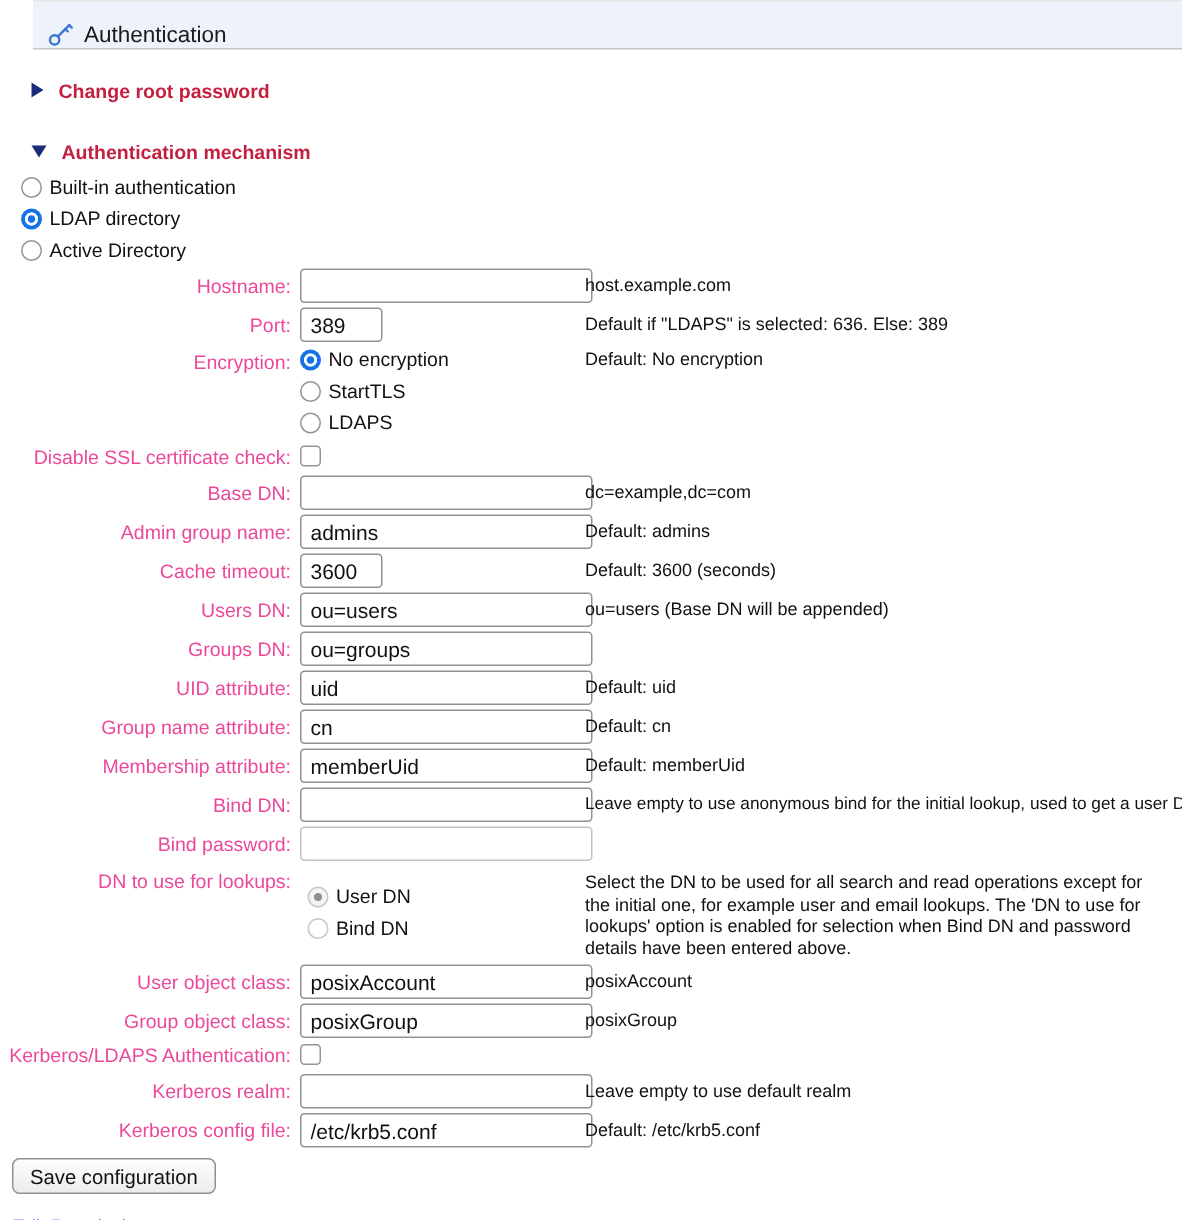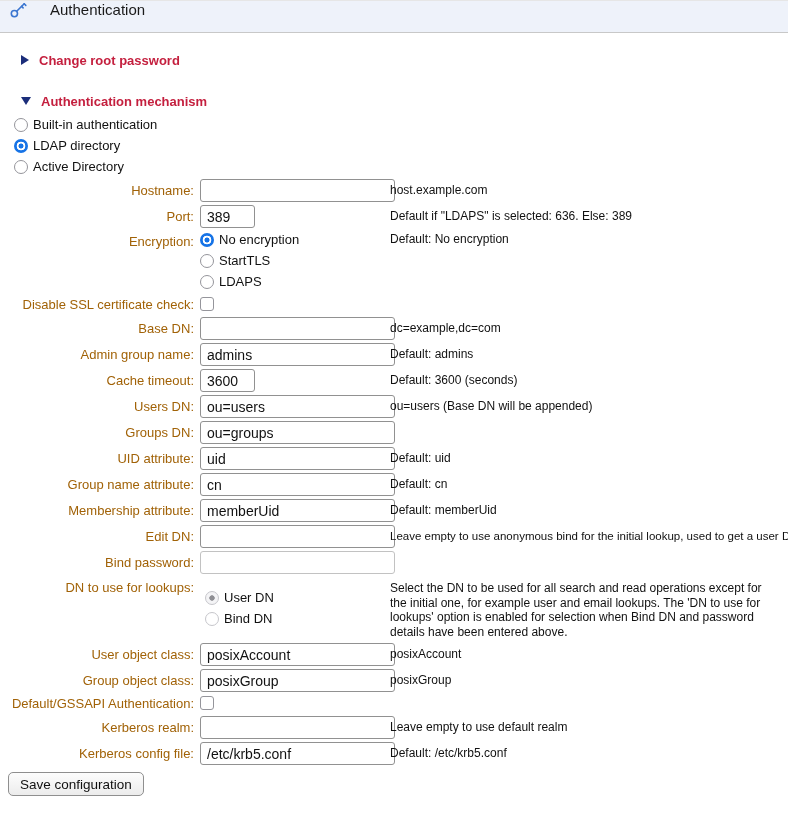--- a/index.html
+++ b/index.html
@@ -1,22 +1,22 @@
 <!DOCTYPE html>
 <html><head>
 <meta charset="utf-8">
 <style>
   * { margin:0; padding:0; box-sizing:border-box; }
   html,body { width:788px; height:813px; overflow:hidden; background:#fff;
               font-family:"Liberation Sans", sans-serif; color:#111; }
 
   
   .page-header { height:33px; background:#eef2fa; border-top:1px solid #e6e6e6;
-                 border-bottom:1px solid #c8c8c8; display:flex; align-items:flex-start;
-                 padding-left:9px; gap:23px; }
+                 border-bottom:1px solid #c8c8c8; display:flex; align-items:flex-end;
+                 padding-left:9px; gap:7px;margin-left:22px; }
   .page-header .title { font-size:15px; color:#1a1a1a; }
   .key-icon { display:inline-flex; width:18px; height:18px; }
 
   
   .section-toggle { display:flex; align-items:center; gap:10px; padding-left:21px;
                     cursor:pointer; height:16px; }
   .section-toggle .label { font-size:13px; font-weight:bold; color:#c41f3e; }
   .tri-right { width:0; height:0; border-top:5px solid transparent;
                border-bottom:5px solid transparent; border-left:8px solid #1b2d7a; }
   .tri-down  { width:0; height:0; border-left:5px solid transparent;
@@ -36,21 +36,21 @@
   .checkbox { width:14px; height:14px; border:1.5px solid #95959b; border-radius:3px;
               background:#fff; display:inline-block; flex:none; }
 
   
   .mech-list { margin-top:7px; padding-left:14px; display:flex; flex-direction:column; gap:4px; }
 
   
   .form { margin-top:4px; }
   .frow { display:grid; grid-template-columns:200px 190px 1fr; margin-bottom:3px; }
   .flabel { text-align:right; padding-right:6px; font-size:13px; line-height:23px;
-            color:#a16207; white-space:nowrap; }
+            color:#ec4899; white-space:nowrap; }
   .fctrl { display:flex; align-items:flex-start; }
   .fhint { font-size:12px; line-height:23px; color:#111; padding-right:23px; }
   .fhint.wrap { line-height:14.5px; padding-top:4px; }
   .fhint.tight { font-size:11.5px; white-space:nowrap; }
   .tinput { width:199px; height:23px; border:1px solid #919191; border-radius:3px;
             font-family:"Liberation Sans", sans-serif; font-size:14px; padding:0 6px;
             color:#111; background:#fff; }
   .tinput.narrow { width:55px; }
   .tinput.lightborder { border-color:#c2c2c2; }
   .radio-stack { display:flex; flex-direction:column; gap:4px; }
@@ -222,21 +222,21 @@
 
   <div class="frow">
     <label class="flabel">Membership attribute:</label>
     <div class="fctrl">
         <input type="text" class="tinput" value="memberUid" style="">
       </div>
     <div class="fhint">Default: memberUid</div>
   </div>
 
   <div class="frow">
-    <label class="flabel">Edit DN:</label>
+    <label class="flabel">Bind DN:</label>
     <div class="fctrl">
         <input type="text" class="tinput" value="" style="">
       </div>
     <div class="fhint tight">Leave empty to use anonymous bind for the initial lookup, used to get a user DN</div>
   </div>
 
   <div class="frow">
     <label class="flabel">Bind password:</label>
     <div class="fctrl">
         <input type="password" class="tinput lightborder" value="" style="">
@@ -271,21 +271,21 @@
 
   <div class="frow">
     <label class="flabel">Group object class:</label>
     <div class="fctrl">
         <input type="text" class="tinput" value="posixGroup" style="">
       </div>
     <div class="fhint">posixGroup</div>
   </div>
 
   <div class="frow checkrow">
-    <label class="flabel">Default/GSSAPI Authentication:</label>
+    <label class="flabel">Kerberos/LDAPS Authentication:</label>
     <div class="fctrl">
         <span class="checkbox"></span>
       </div>
     <div class="fhint"></div>
   </div>
 
   <div class="frow">
     <label class="flabel">Kerberos realm:</label>
     <div class="fctrl">
         <input type="text" class="tinput" value="" style="">

